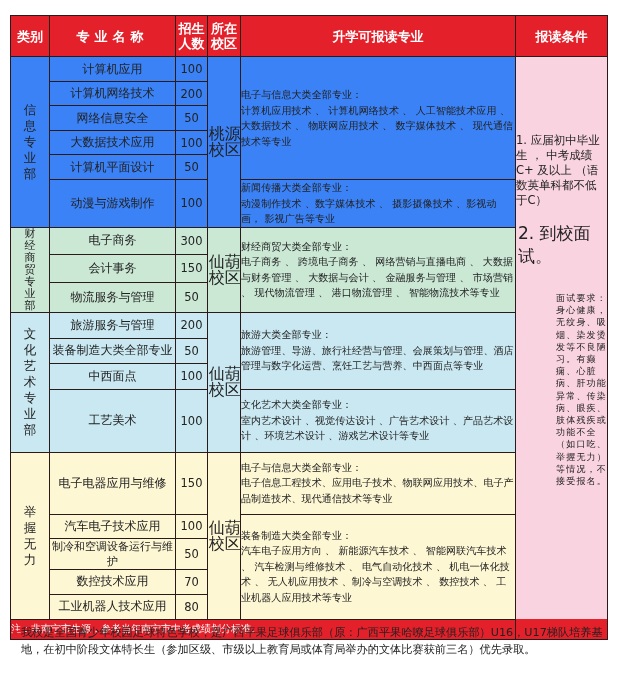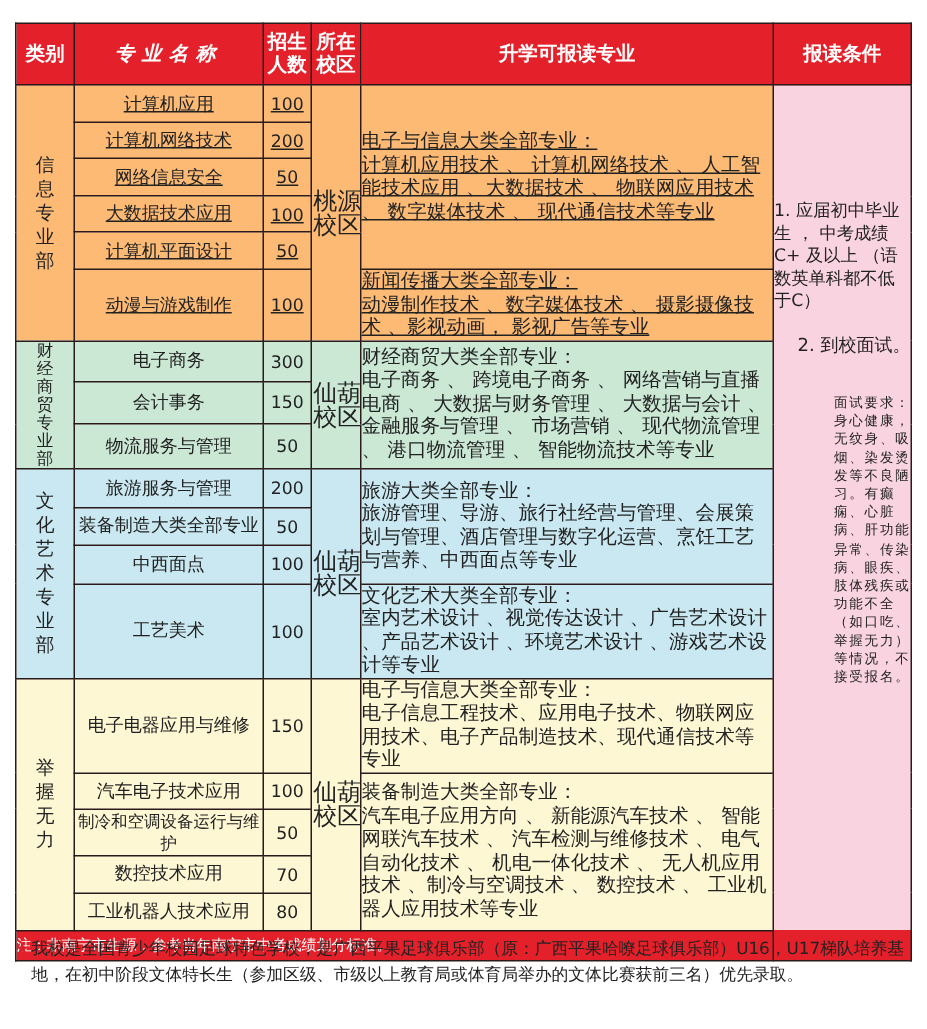--- a/index.html
+++ b/index.html
@@ -3,36 +3,36 @@
 <meta charset="utf-8">
 <style>
   html, body { margin: 0; padding: 0; background: #ffffff; }
   body { width: 618px; height: 686px; position: relative; overflow: hidden;
          font-family: "DejaVu Sans", "Liberation Sans", sans-serif; color: #222; }
   table.main { position: absolute; left: 10px; top: 15px; width: 597px;
          border-collapse: collapse; table-layout: fixed; }
   table.main td, table.main th { border: 1.5px solid #2a1a1a; padding: 0; }
   th { background: #e4202a; color: #fff; font-weight: bold; font-size: 13px;
        height: 37px; text-align: center; line-height: 15px; }
-  th.spaced { letter-spacing: 5px; font-style: italic; }
+  th.spaced { letter-spacing: 5px; }
   td { font-size: 11.5px; text-align: center; vertical-align: middle; }
   td.cat { font-size: 12.5px; line-height: 16px; }
   td.cat span { display: inline-block; width: 1em; word-wrap: break-word; }
   td.cat.small { font-size: 11px; line-height: 12px; }
   td.major { font-size: 12px; }
   td.num { font-size: 11.5px; }
   td.campus { font-size: 16px; line-height: 16px; }
-  td.path { text-align: left; font-size: 13px; line-height: 15.5px;
+  td.path { text-align: left; font-size: 10px; line-height: 15.5px;
             padding: 2px 3px 2px 4px; vertical-align: middle; letter-spacing: 0.1px; }
   td.cond { text-align: left; vertical-align: top; padding: 0 3px; font-size: 11px;
             background: #f9d3e0; }
   .cond-main { margin-top: 76px; line-height: 15px; font-size: 11.5px; }
-  .cond-step2 { margin-top: 14px; font-size: 12px; padding-left: 2px; text-align: right; }
+  .cond-step2 { margin-top: 14px; font-size: 17px; padding-left: 2px; }
   .cond-interview { margin-top: 24px; font-size: 9px; line-height: 12.2px; letter-spacing: 1.2px; margin-left: 40px; }
-  .g-info td:not(.cond) { background: #fdba74; text-decoration: underline; }
+  .g-info td:not(.cond) { background: #3b82f6; }
   .g-fin td:not(.cond) { background: #cbe8d5; }
   .g-art td:not(.cond) { background: #c9e8f1; }
   .g-mech td:not(.cond) { background: #fdf7d4; }
   td.note { background: #e4202a !important; color: #fff; text-align: left;
             font-size: 10px; padding-left: 8px; height: 19px; }
   .footnote { position: absolute; left: 10px; top: 624px; width: 600px;
               font-size: 11.2px; line-height: 17px; color: #222; }
   .footnote .star { color: #d9202a; font-size: 11px; margin-right: 1px; }
   .fn-wrap { display: flex; }
   .fn-body { padding-left: 0; }

